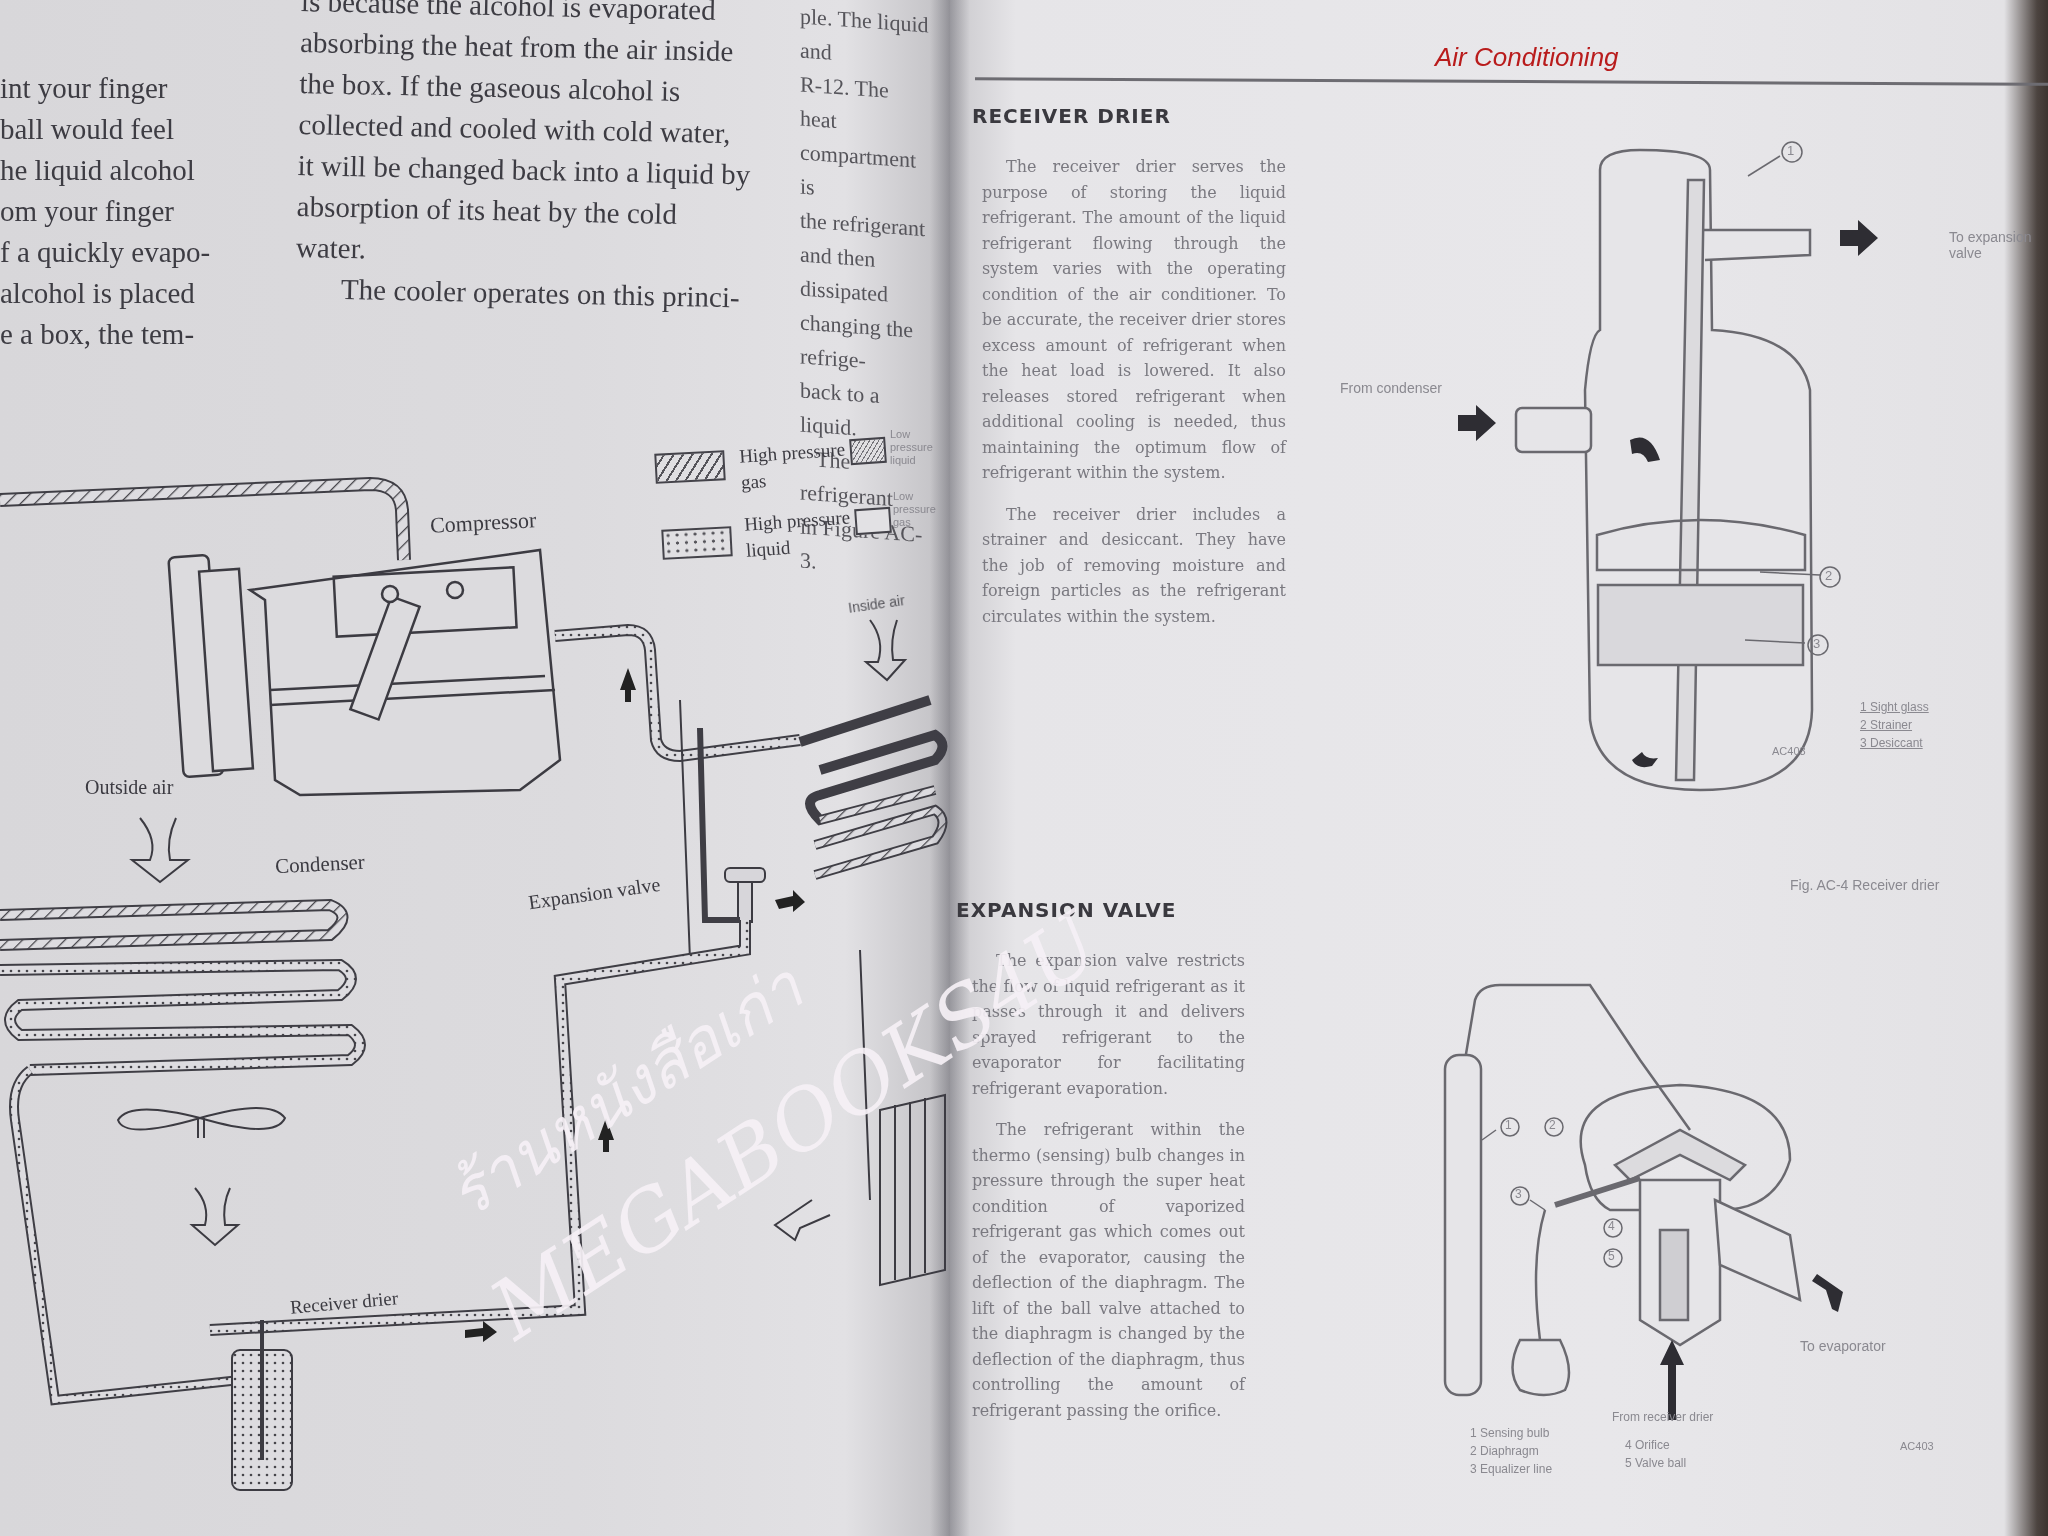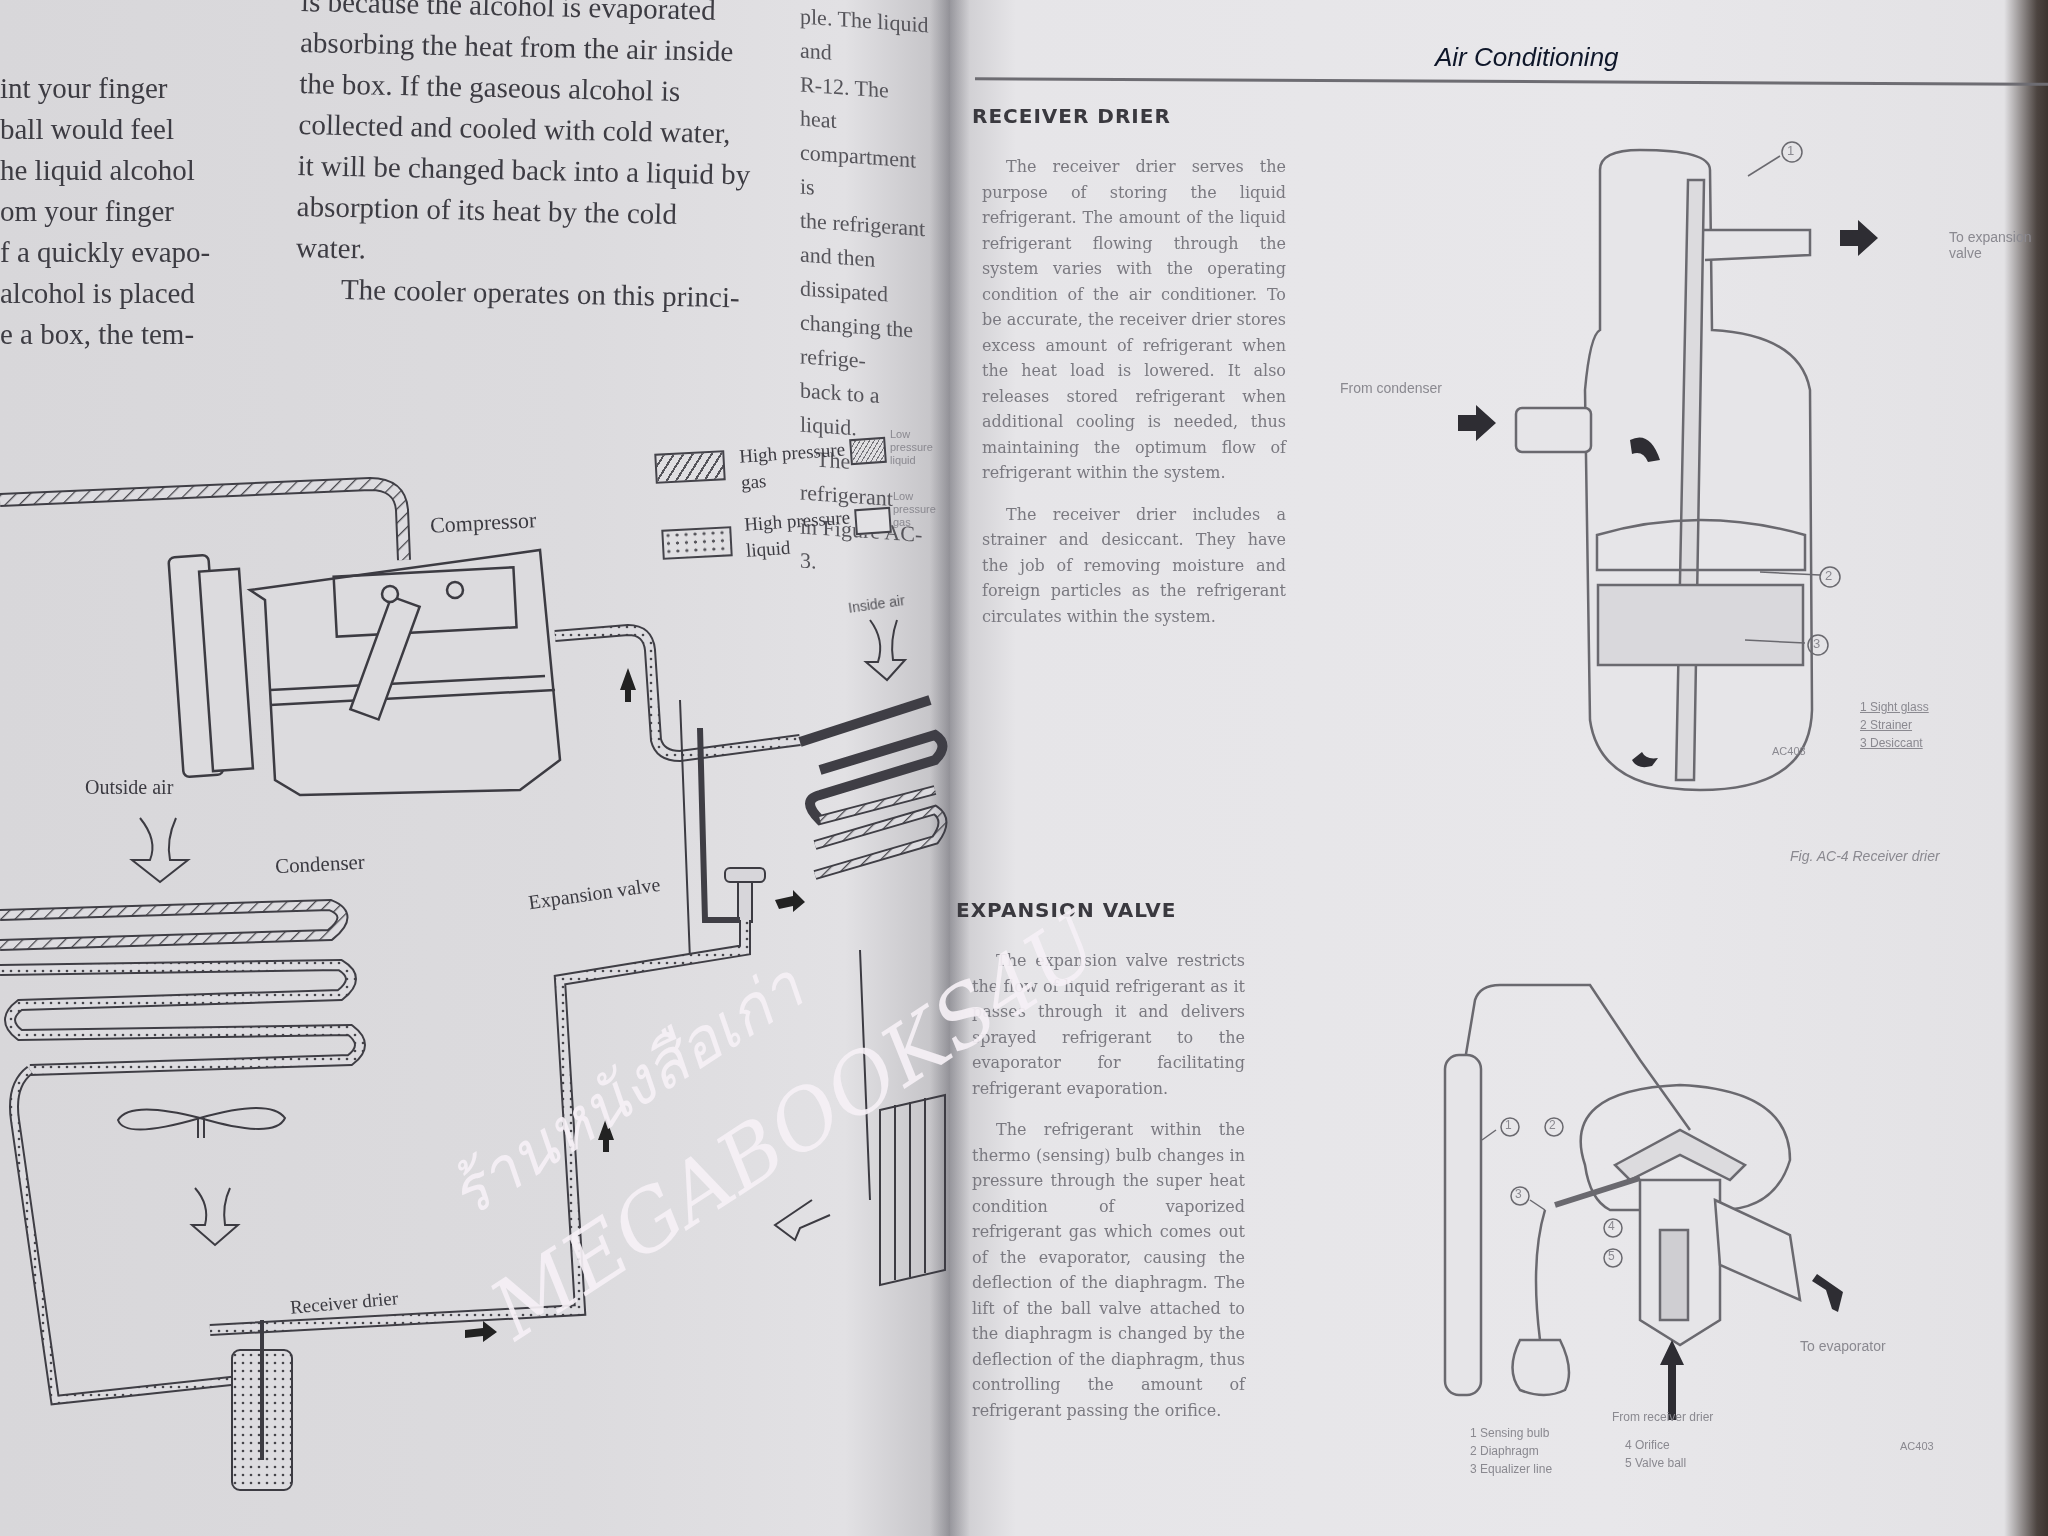--- a/index.html
+++ b/index.html
@@ -10,21 +10,21 @@
     background:linear-gradient(90deg,#d8d7da 0%,#dcdbde 60%,#e2e1e4 88%,#bdbcc0 100%);}
   .page-right{left:950px;width:1098px;
     background:linear-gradient(90deg,#c9c8cc 0%,#e6e5e8 6%,#e8e7ea 60%,#e3e2e5 96%,#4c4440 99%,#3c3430 100%);}
   .spine{position:absolute;left:930px;top:0;width:40px;height:1536px;
     background:linear-gradient(90deg,rgba(0,0,0,0) 0%,rgba(60,60,70,.35) 50%,rgba(0,0,0,0) 100%);}
   .col{position:absolute;font-size:29px;line-height:41px;color:#3d3c43;}
   .col p{margin:0;}
   .narrow{font-size:22px;line-height:34px;color:#55545a;transform:skewY(4deg);}
   .header{position:absolute;left:975px;top:42px;width:1073px;}
   .header-title{position:absolute;left:460px;top:0;font-family:"Liberation Sans",sans-serif;
-     font-style:italic;font-size:26px;color:#0f172a;}
+     font-style:italic;font-size:26px;color:#b91c1c;}
   .header-rule{position:absolute;left:0;top:38px;width:1073px;height:3px;background:#6d6c72;transform:rotate(0.3deg);}
   .section-h{position:absolute;font-family:"DejaVu Sans",sans-serif;font-weight:bold;
      font-size:20px;letter-spacing:1px;color:#3a393f;}
   .rtext{position:absolute;font-family:"DejaVu Serif",serif;font-size:16px;line-height:25.5px;
      color:#7a7980;text-align:justify;filter:blur(.5px);}
   .rtext p{margin:16px;text-indent:24px;}
   .label{position:absolute;font-family:"Liberation Serif",serif;color:#3c3b42;}
   .small{font-size:14px;color:#8a8990;font-family:"Liberation Sans",sans-serif;filter:blur(.4px);}
   .legend-swatch{position:absolute;border:2px solid #44434a;}
   .watermark{position:absolute;font-family:"DejaVu Serif",serif;font-style:italic;
@@ -230,21 +230,21 @@
 <div class="small" style="position:absolute;left:1825px;top:568px;font-size:13px;">2</div>
 <div class="small" style="position:absolute;left:1813px;top:636px;font-size:13px;">3</div>
 <div class="small" style="position:absolute;left:1340px;top:380px;">From condenser</div>
 <div class="small" style="position:absolute;left:1910px;top:229px;margin-left:39px;">To expansion valve</div>
 <div class="small" style="position:absolute;left:1860px;top:698px;font-size:12px;line-height:18px;text-decoration:underline;">
   <div>1  Sight glass</div>
   <div>2  Strainer</div>
   <div>3  Desiccant</div>
 </div>
 <div class="small" style="position:absolute;left:1772px;top:745px;font-size:11px;">AC403</div>
-<div class="small" style="position:absolute;left:1790px;top:848px;font-style:italic;">Fig. AC-4  Receiver drier</div>
+<div class="small" style="position:absolute;left:1790px;top:877px;">Fig. AC-4  Receiver drier</div>
 
 <svg style="left:0;top:0;" width="2048" height="1536">
   <g stroke="#6a696f" stroke-width="2.5" fill="#e6e5e8">
     <path d="M1465,1060 L1475,1000 Q1480,985 1500,985 L1590,985 L1640,1060 L1690,1130" fill="none"></path>
     <rect x="1445" y="1055" width="36" height="340" rx="14"></rect>
     <path d="M1585,1165 Q1560,1090 1680,1085 Q1790,1090 1790,1160 Q1775,1210 1720,1210 L1610,1210 Q1590,1200 1585,1165 Z" fill="none"></path>
     <path d="M1615,1165 L1680,1130 L1745,1165 L1730,1180 L1680,1155 L1630,1180 Z" fill="#dcdbde"></path>
     <path d="M1640,1180 L1720,1180 L1720,1320 L1680,1345 L1640,1320 Z"></path>
     <path d="M1715,1200 L1790,1235 L1800,1300 L1720,1265 Z"></path>
     <rect x="1660" y="1230" width="28" height="90" fill="#cfced2"></rect>

